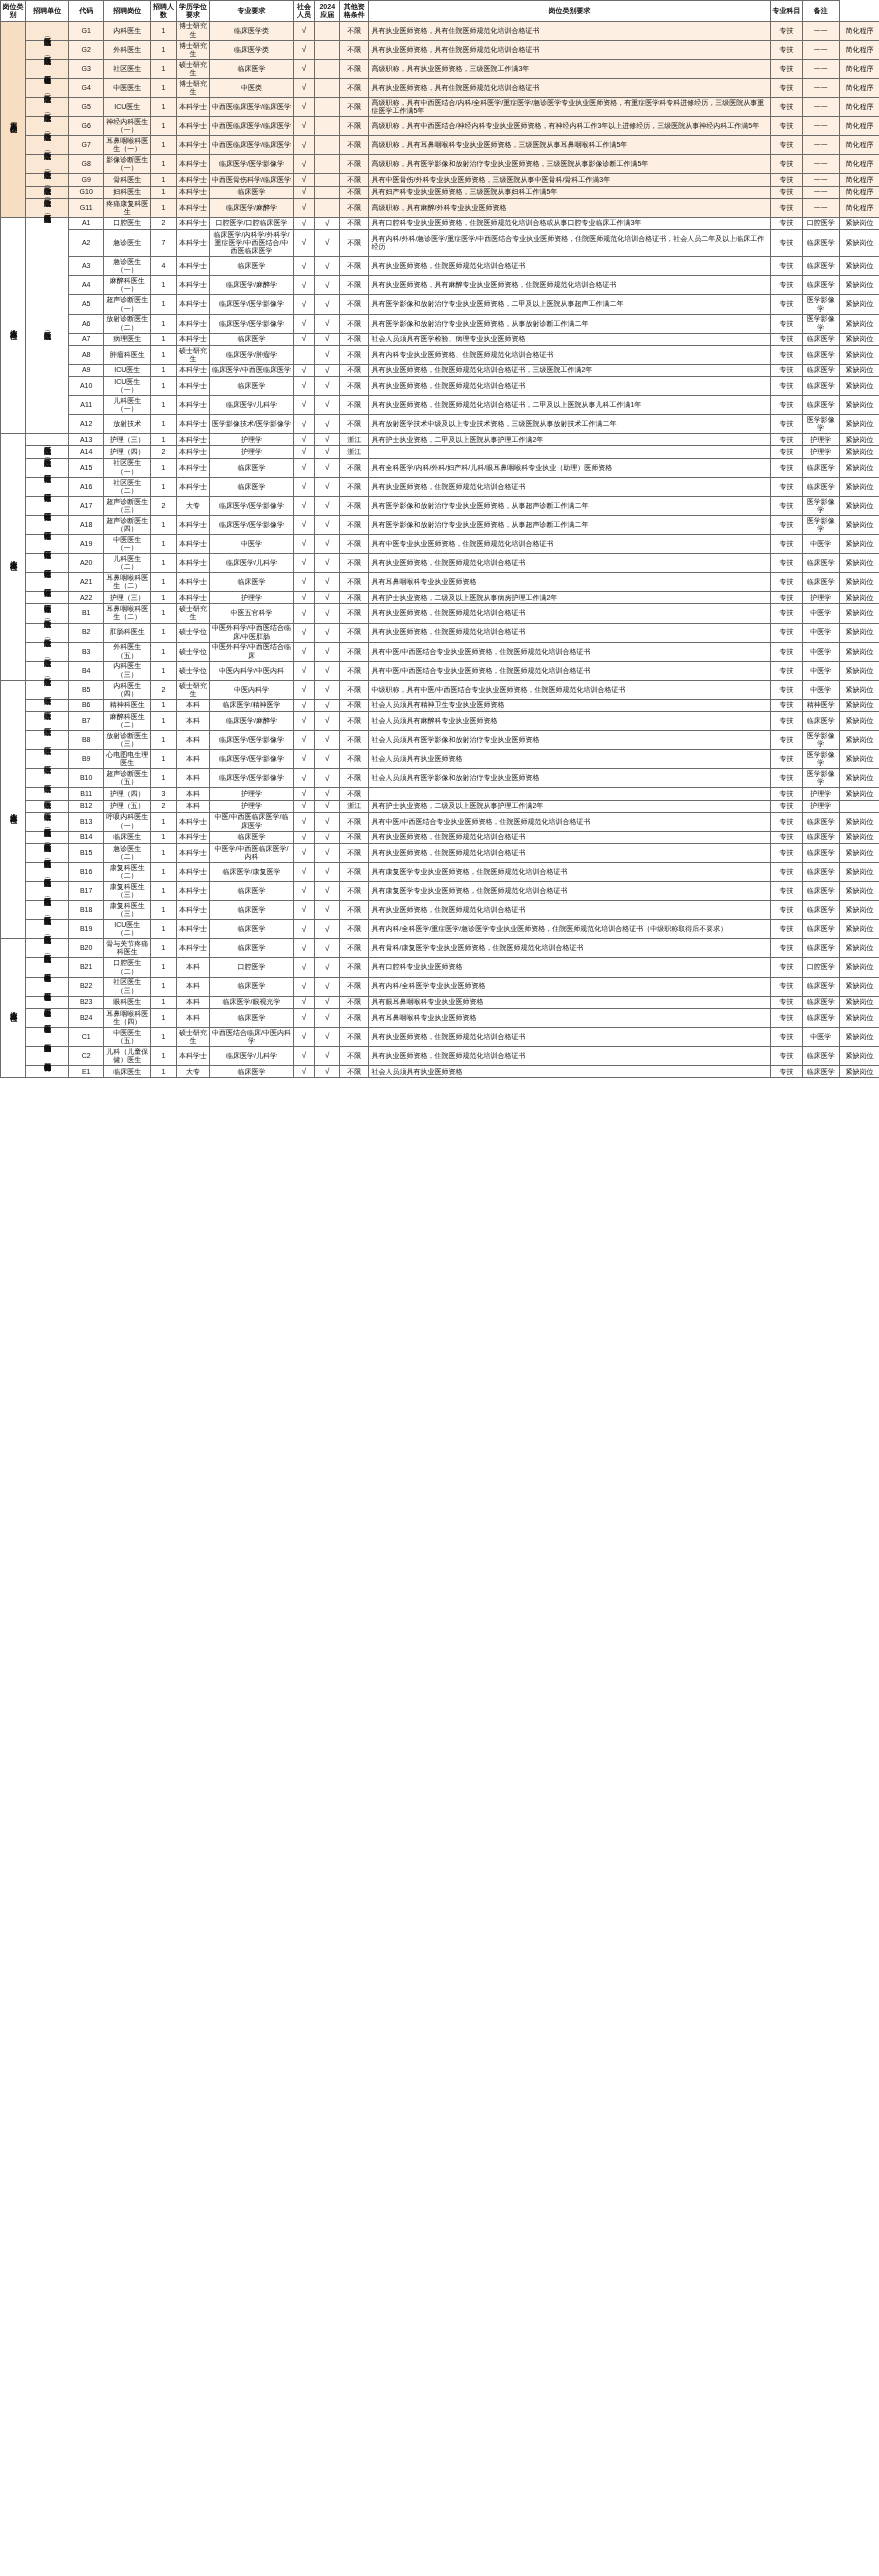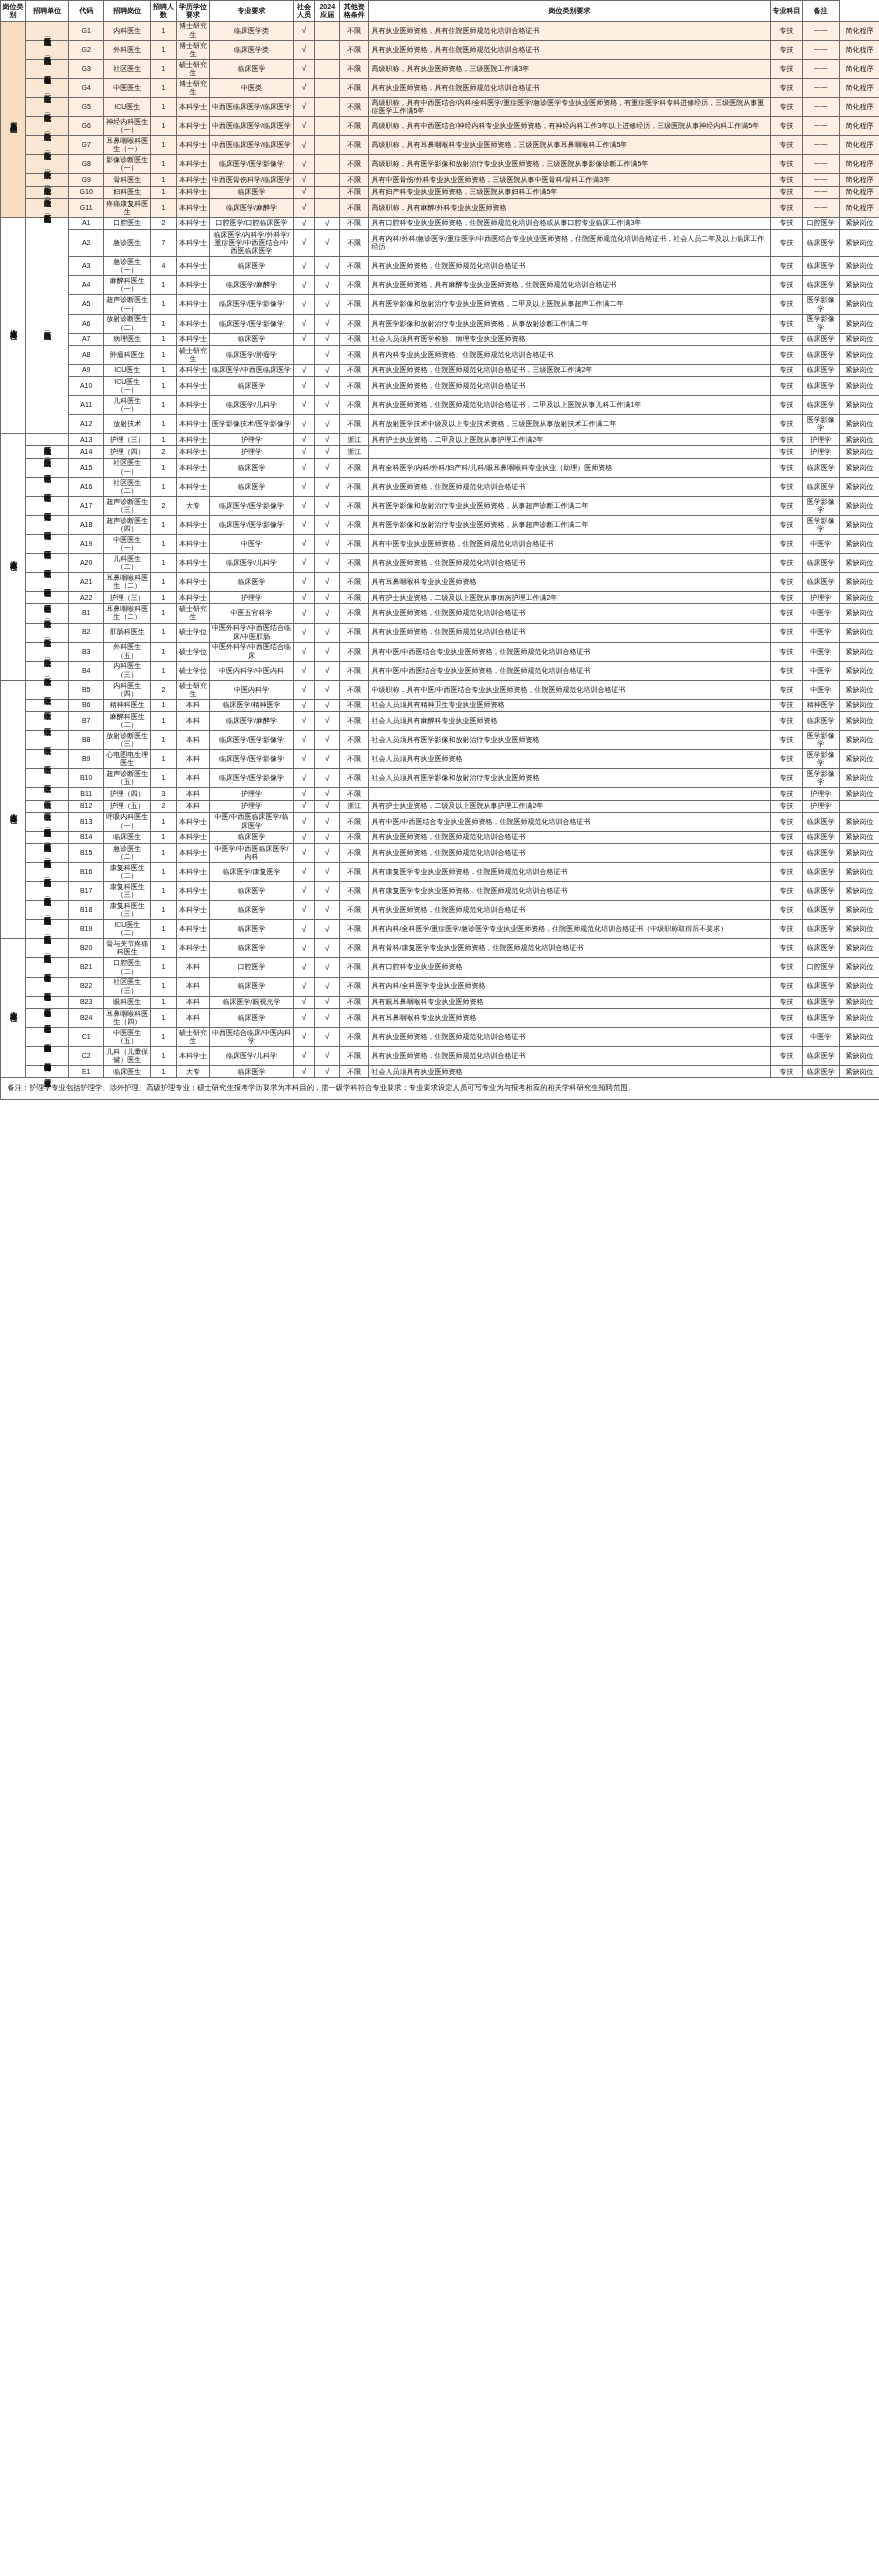--- a/index.html
+++ b/index.html
@@ -948,15 +948,14 @@
           <td class="chk">√</td>
           <td class="chk">√</td>
           <td>不限</td>
           <td class="left">社会人员须具有执业医师资格</td>
           <td>专技</td>
           <td>临床医学</td>
           <td>紧缺岗位</td>
         </tr>
       </tbody>
 </table>
-<div class="note">备注：护理学专业包括护理学、涉外护理、高级护理专业；硕士研究生报考学历要求为本科目的，需一级学科符合专业要求；专业要求设定人员可写专业为与报考相应的相关学科研究生招聘范围。</div>
 </div>
 
 
 </body></html>

